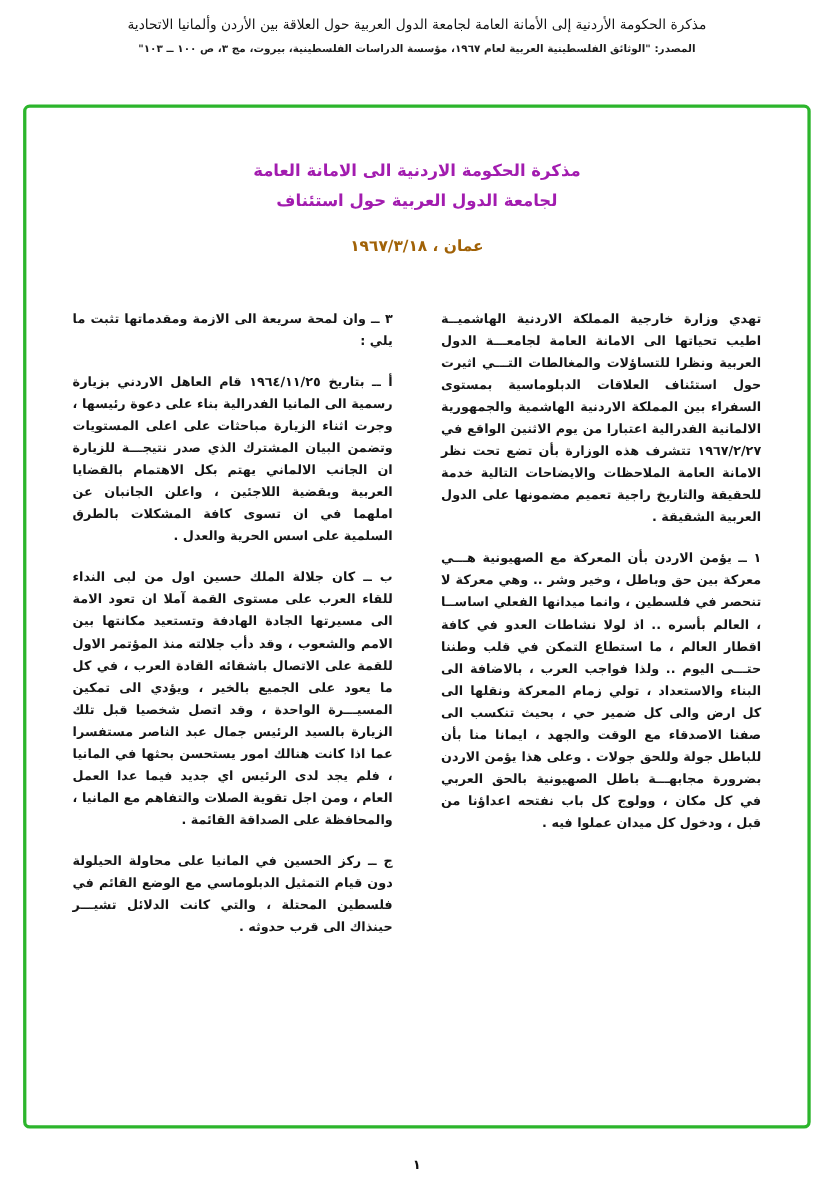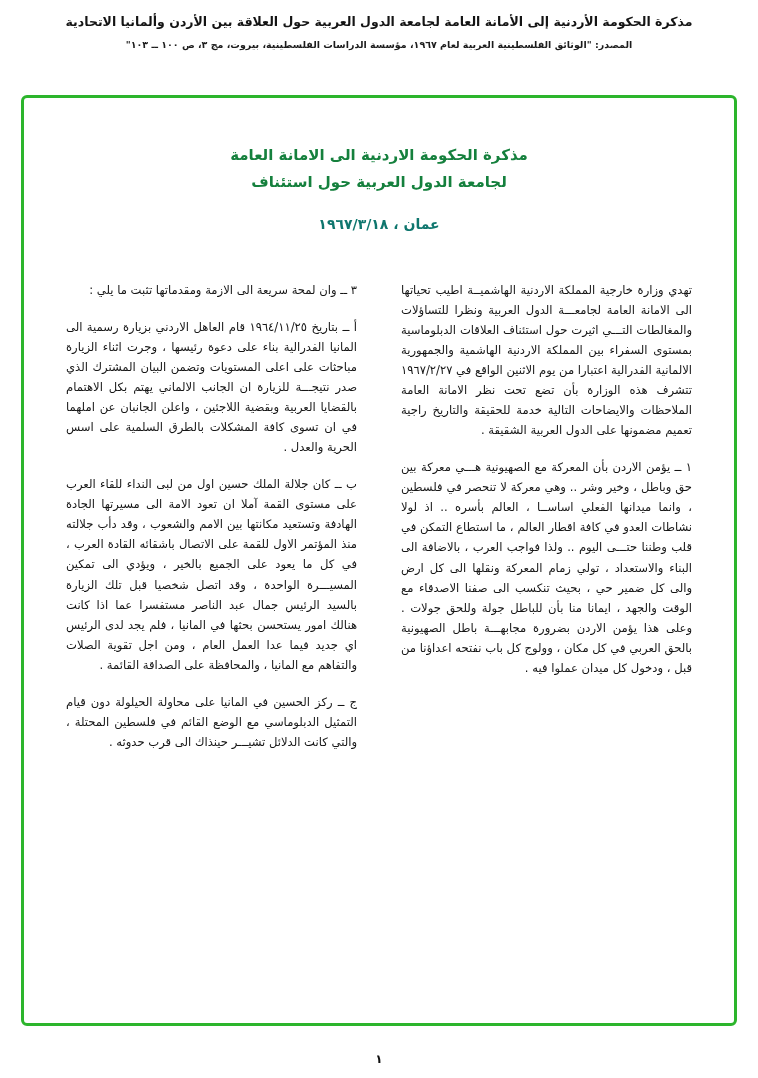--- a/index.html
+++ b/index.html
@@ -15,21 +15,21 @@
     overflow: hidden;
   }
   .top-header {
     position: absolute;
     top: 14px;
     left: 0; right: 0;
     text-align: center;
   }
   .top-title {
     font-size: 12.5px;
-    font-weight: bold;
+    font-weight: normal;
     letter-spacing: 0;
     padding: 0 40px;
   }
   .top-source {
     font-size: 9.5px;
     font-weight: bold;
     margin-top: 10px;
     color: #1c1c1c;
     padding: 0 30px;
   }
@@ -42,40 +42,40 @@
     border: 3px solid var(--frame-green, #2cb52c);
     border-radius: 6px;
     background: #ffffff;
     padding: 44px 42px 20px 42px;
   }
   .doc-heading {
     text-align: center;
     font-weight: bold;
     font-size: 15px;
     line-height: 1.8;
-    color: #15803d;
+    color: #a21caf;
   }
   .doc-dates {
     text-align: center;
     font-weight: bold;
     font-size: 14px;
     line-height: 1.85;
     margin-top: 16px;
-    color: #0f766e;
+    color: #a16207;
   }
   .columns {
     display: flex;
     gap: 44px;
     margin-top: 42px;
   }
   .col {
     flex: 1;
     min-width: 0;
     font-size: 11.6px;
-    font-weight: 400;
+    font-weight: 700;
     line-height: 1.73;
     text-align: justify;
     color: #161616;
   }
   .col p { margin-bottom: 17px; }
   .page-number {
     position: absolute;
     bottom: 12px;
     left: 0; right: 0;
     text-align: center;

